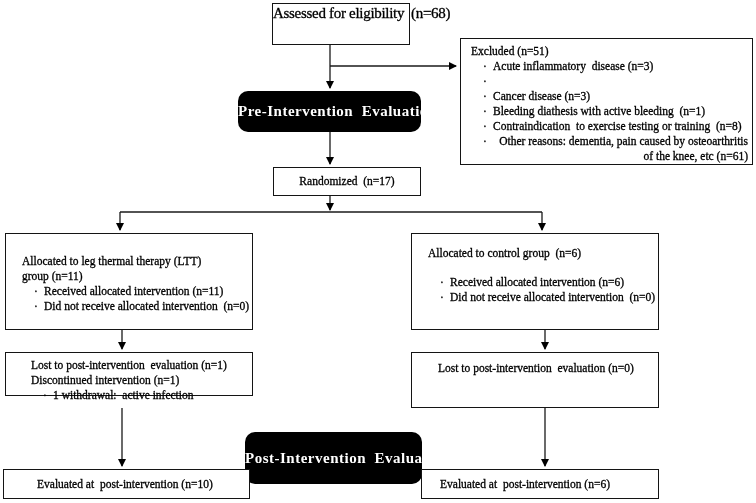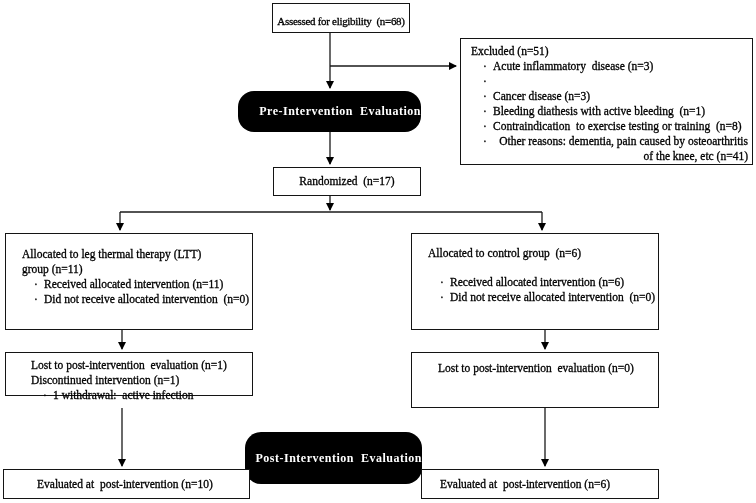--- a/index.html
+++ b/index.html
@@ -15,22 +15,22 @@
     -webkit-text-stroke:0.3px #000;
   }
   .line { display:block; white-space:pre; }
   .center { text-align:center; }
   .bullet-line { display:flex; padding-left:12px; }
   .bullet-line .dot { flex:0 0 10px; width:10px; white-space:pre; }
   .bullet-line .txt { white-space:pre;text-align:right; }
   .bullet-line .txt.wrap { white-space:pre-wrap; }
   .pill {
     position:absolute; box-sizing:border-box; background:#000; color:#fff;
-    border-radius:16px; display:flex; align-items:center; justify-content:flex-end;
-    font-weight:700; font-size:12px; letter-spacing:0.5px;
+    border-radius:10px; display:flex; align-items:center; justify-content:flex-start;
+    font-weight:700; font-size:15px; letter-spacing:0.5px;
     -webkit-text-stroke:0;
   }
   .gap-top { margin-top:14px; }
 </style>
 </head>
 <body>
 
 <div class="canvas">
 
   <svg class="connectors" viewBox="0 0 756 503" xmlns="http://www.w3.org/2000/svg">
@@ -47,21 +47,21 @@
       <path d="M120,212 H542"></path>
       <path d="M120,212 V230" marker-end="url(#ah)"></path>
       <path d="M542,212 V230" marker-end="url(#ah)"></path>
       <path d="M122,330 V349" marker-end="url(#ah)"></path>
       <path d="M545,330 V349" marker-end="url(#ah)"></path>
       <path d="M122,408 V466" marker-end="url(#ah)"></path>
       <path d="M545,408 V466" marker-end="url(#ah)"></path>
     </g>
   </svg>
 
-  <div class="node center" style="left:272px; top:3px; width:138px; height:30px; padding-top:10px; font-size:11px; letter-spacing:-0.3px;">
+  <div class="node center" style="left:272px; top:3px; width:138px; height:42px; padding-top:2px; font-size:15px; letter-spacing:-0.3px;">
     <span class="line">Assessed for eligibility  (n=68)</span>
   </div>
 
   <div class="node" style="left:460px; top:38px; width:293px; height:127px; padding:5px 4px 0 10px;">
     <span class="line">Excluded (n=51)</span>
     <div class="bullet-line">
       <span class="dot">·</span>
       <span class="txt">Acute inflammatory  disease (n=3)</span>
     </div>
     <div class="bullet-line">
@@ -74,33 +74,33 @@
     <div class="bullet-line">
       <span class="dot">·</span>
       <span class="txt">Bleeding diathesis with active bleeding  (n=1)</span>
     </div>
     <div class="bullet-line">
       <span class="dot">·</span>
       <span class="txt">Contraindication  to exercise testing or training  (n=8)</span>
     </div>
     <div class="bullet-line">
       <span class="dot">·</span>
-      <span class="txt wrap">Other reasons: dementia, pain caused by osteoarthritis of the knee, etc (n=41)</span>
+      <span class="txt wrap">Other reasons: dementia, pain caused by osteoarthritis of the knee, etc (n=61)</span>
     </div>
   </div>
 
   <div class="pill" style="left:238px; top:91px; width:183px; height:41px;">
     <span style="white-space:pre;">Pre-Intervention  Evaluation</span>
   </div>
 
   <div class="node center" style="left:273px; top:167px; width:148px; height:29px; padding-top:6px;">
     <span class="line">Randomized  (n=17)</span>
   </div>
 
-  <div class="node" style="left:5px; top:233px; width:248px; height:97px; padding:13px 4px 0 16px;">
+  <div class="node" style="left:5px; top:233px; width:248px; height:97px; padding:20px 4px 0 16px;">
     <span class="line">Allocated to leg thermal therapy (LTT)</span>
     <span class="line">group (n=11)</span>
     <div class="bullet-line">
       <span class="dot">·</span>
       <span class="txt">Received allocated intervention (n=11)</span>
     </div>
     <div class="bullet-line">
       <span class="dot">·</span>
       <span class="txt">Did not receive allocated intervention  (n=0)</span>
     </div>

